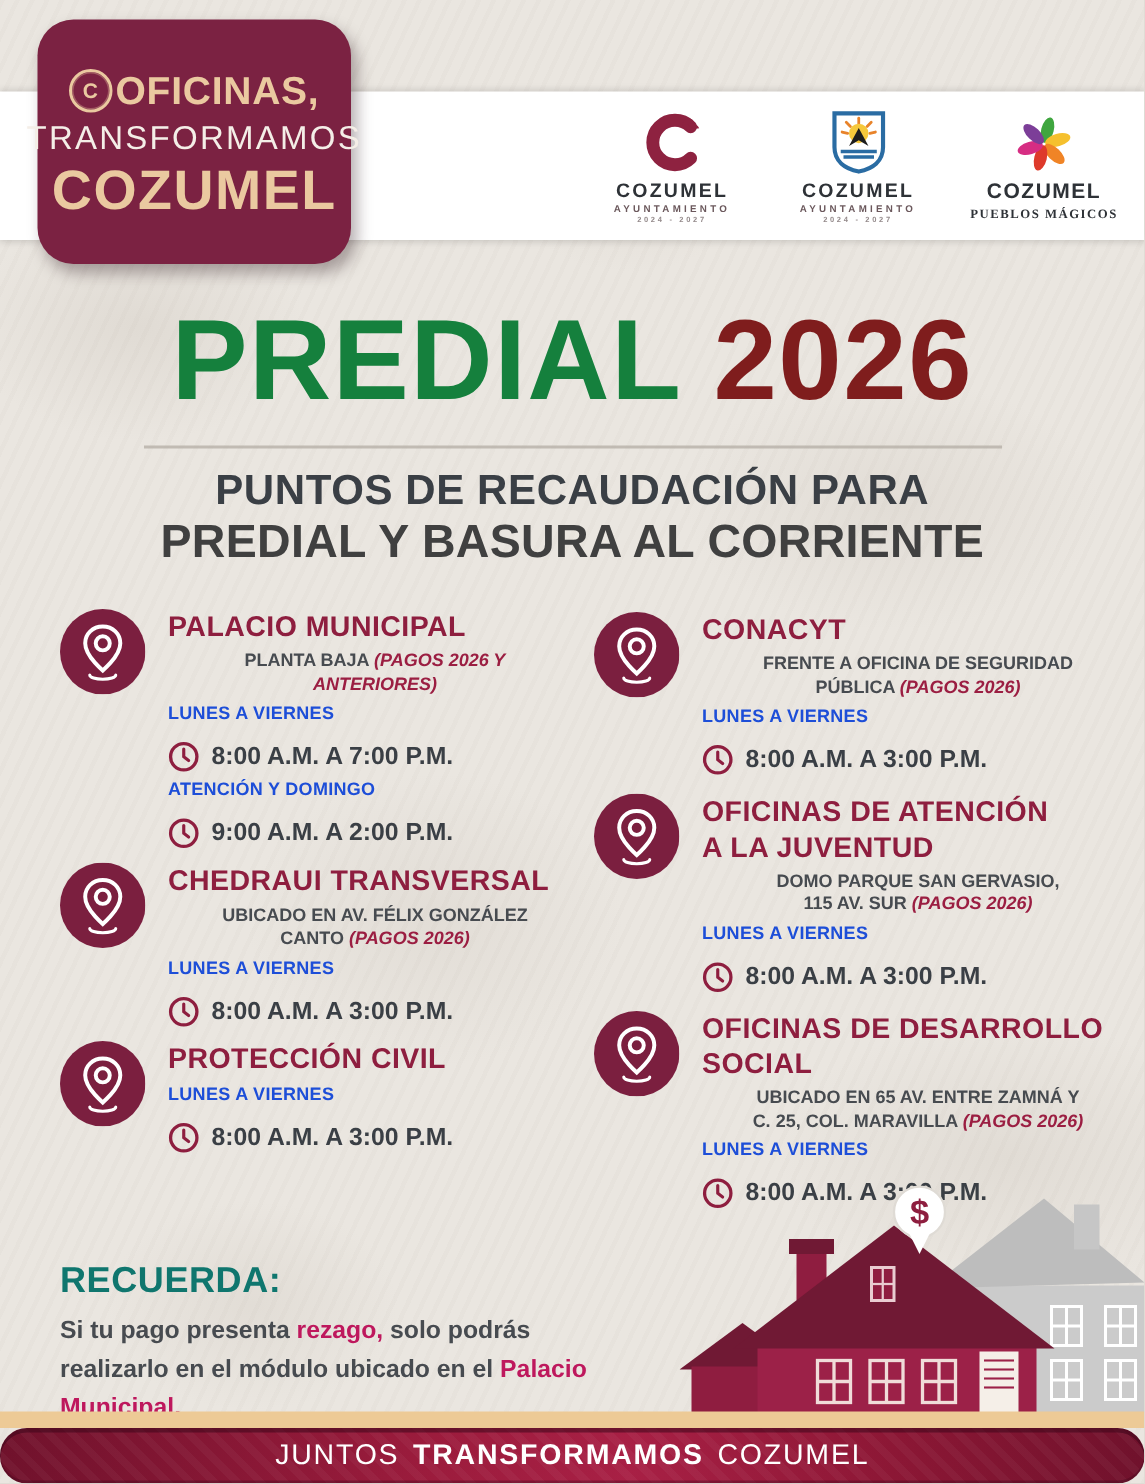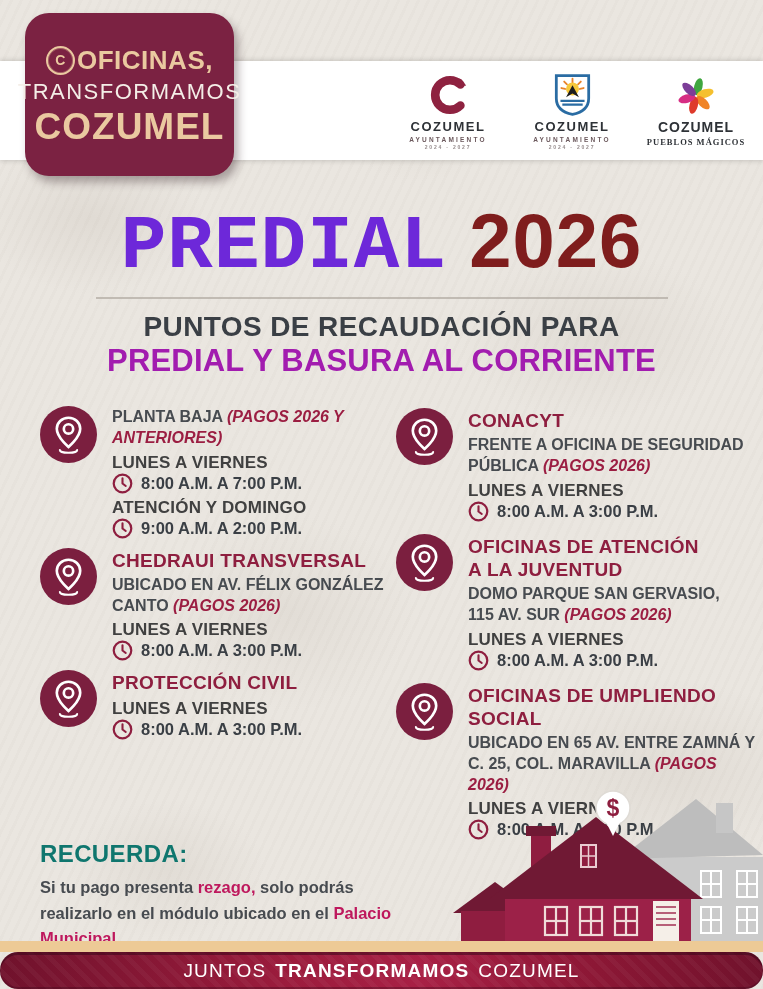--- a/index.html
+++ b/index.html
@@ -49,41 +49,41 @@
   .logo-title{font-size:13px;font-weight:800;color:#2E3237;letter-spacing:1.5px;}
   .logo-sub{font-size:6.5px;font-weight:700;color:#6B585C;letter-spacing:2.2px;margin-top:2px;}
   .logo-years{font-size:5px;font-weight:700;color:#948a8b;letter-spacing:1.8px;margin-top:1px;}
   .logo--pm .logo-title{font-size:14px;letter-spacing:1px;}
   .logo--pm .logo-sub{font-family:"Liberation Serif",serif;font-size:8.5px;color:#2E3237;letter-spacing:1px;}
   
   .main-title{
     position:absolute;top:203px;left:0;right:0;text-align:center;
     font-size:76px;font-weight:800;letter-spacing:1px;line-height:1;z-index:1;
   }
-  .main-title .t1{color:#6d28d9;font-family:Liberation Mono, monospace;}
+  .main-title .t1{color:#15803d;}
   .main-title .t2{color:#7f1d1d;}
   .divider{position:absolute;top:297px;left:96px;width:572px;height:2px;background:#b3aca4;opacity:.75;}
   .sub1{position:absolute;top:311px;left:0;right:0;text-align:center;
     font-size:28px;font-weight:600;color:#3A3F45;letter-spacing:.4px;}
   .sub2{position:absolute;top:343px;left:0;right:0;text-align:center;
-    font-size:31px;font-weight:800;color:#a21caf;letter-spacing:.2px;}
+    font-size:31px;font-weight:800;color:#404040;letter-spacing:.2px;}
   
   .col{position:absolute;}
   .col-left{left:40px;top:406px;width:348px;}
   .col-right{left:396px;top:408px;width:360px;}
   .loc-item{display:flex;gap:15px;margin-bottom:12px;align-items:flex-start;}
   .col-left .loc-item{margin-bottom:9px;}
   .pin{flex:0 0 57px;}
   .pin svg{width:57px;height:57px;display:block;}
   .loc-body{flex:1;min-width:0;padding-top:1px;}
   .loc-title{font-size:19px;font-weight:800;color:#8E1E3F;letter-spacing:.3px;line-height:1.22;white-space:pre-line;margin-bottom:3px;}
-  .loc-desc{font-size:16px;font-weight:600;color:#474B50;line-height:1.3;white-space:pre-line;}
+  .loc-desc{font-size:12px;font-weight:600;color:#474B50;line-height:1.3;white-space:pre-line;text-align:center;}
   .accent-italic{color:#9B1E42;font-style:italic;font-weight:700;}
-  .loc-days{font-size:17px;font-weight:800;color:#404040;margin-top:4px;letter-spacing:.2px;}
-  .loc-time{display:flex;align-items:center;gap:8px;margin-top:0;font-size:16.5px;font-weight:600;color:#3A3F45;}
+  .loc-days{font-size:12px;font-weight:800;color:#1d4ed8;margin-top:4px;letter-spacing:.2px;}
+  .loc-time{display:flex;align-items:center;gap:8px;margin-top:12px;font-size:16.5px;font-weight:600;color:#3A3F45;}
   .clock{flex:0 0 21px;display:flex;}
   .clock svg{width:21px;height:21px;}
   
   .reminder{position:absolute;left:40px;top:840px;width:414px;}
   .reminder-title{font-size:24px;font-weight:800;color:#0f766e;letter-spacing:.4px;margin-bottom:7px;}
   .reminder-body{font-size:16.5px;font-weight:700;color:#474B50;line-height:1.55;white-space:pre-line;}
   .reminder-accent{color:#be185d;font-weight:800;}
   
   .house{position:absolute;left:453px;top:789px;width:310px;height:153px;}
   .house svg{display:block;width:100%;height:100%;}
@@ -194,20 +194,21 @@
 
   <div class="col col-left">
 
     <div class="loc-item">
       <span class="pin">
           <svg>
             <use href="#pin-icon"></use>
           </svg>
         </span>
       <div class="loc-body">
+        <div class="loc-title">PALACIO MUNICIPAL</div>
         <div class="loc-desc"><span>PLANTA BAJA </span><span class="accent-italic">(PAGOS 2026 Y
 ANTERIORES)</span></div>
         <div class="loc-days">LUNES A VIERNES</div>
         <div class="loc-time">
           <span class="clock">
               <svg>
                 <use href="#clock-icon"></use>
               </svg>
             </span>
           <span>8:00 A.M. A 7:00 P.M.</span>
@@ -314,21 +315,21 @@
       </div>
     </div>
 
     <div class="loc-item">
       <span class="pin">
           <svg>
             <use href="#pin-icon"></use>
           </svg>
         </span>
       <div class="loc-body">
-        <div class="loc-title">OFICINAS DE UMPLIENDO
+        <div class="loc-title">OFICINAS DE DESARROLLO
 SOCIAL</div>
         <div class="loc-desc"><span>UBICADO EN 65 AV. ENTRE ZAMNÁ Y
 C. 25, COL. MARAVILLA </span><span class="accent-italic">(PAGOS 2026)</span></div>
         <div class="loc-days">LUNES A VIERNES</div>
         <div class="loc-time">
           <span class="clock">
               <svg>
                 <use href="#clock-icon"></use>
               </svg>
             </span>

